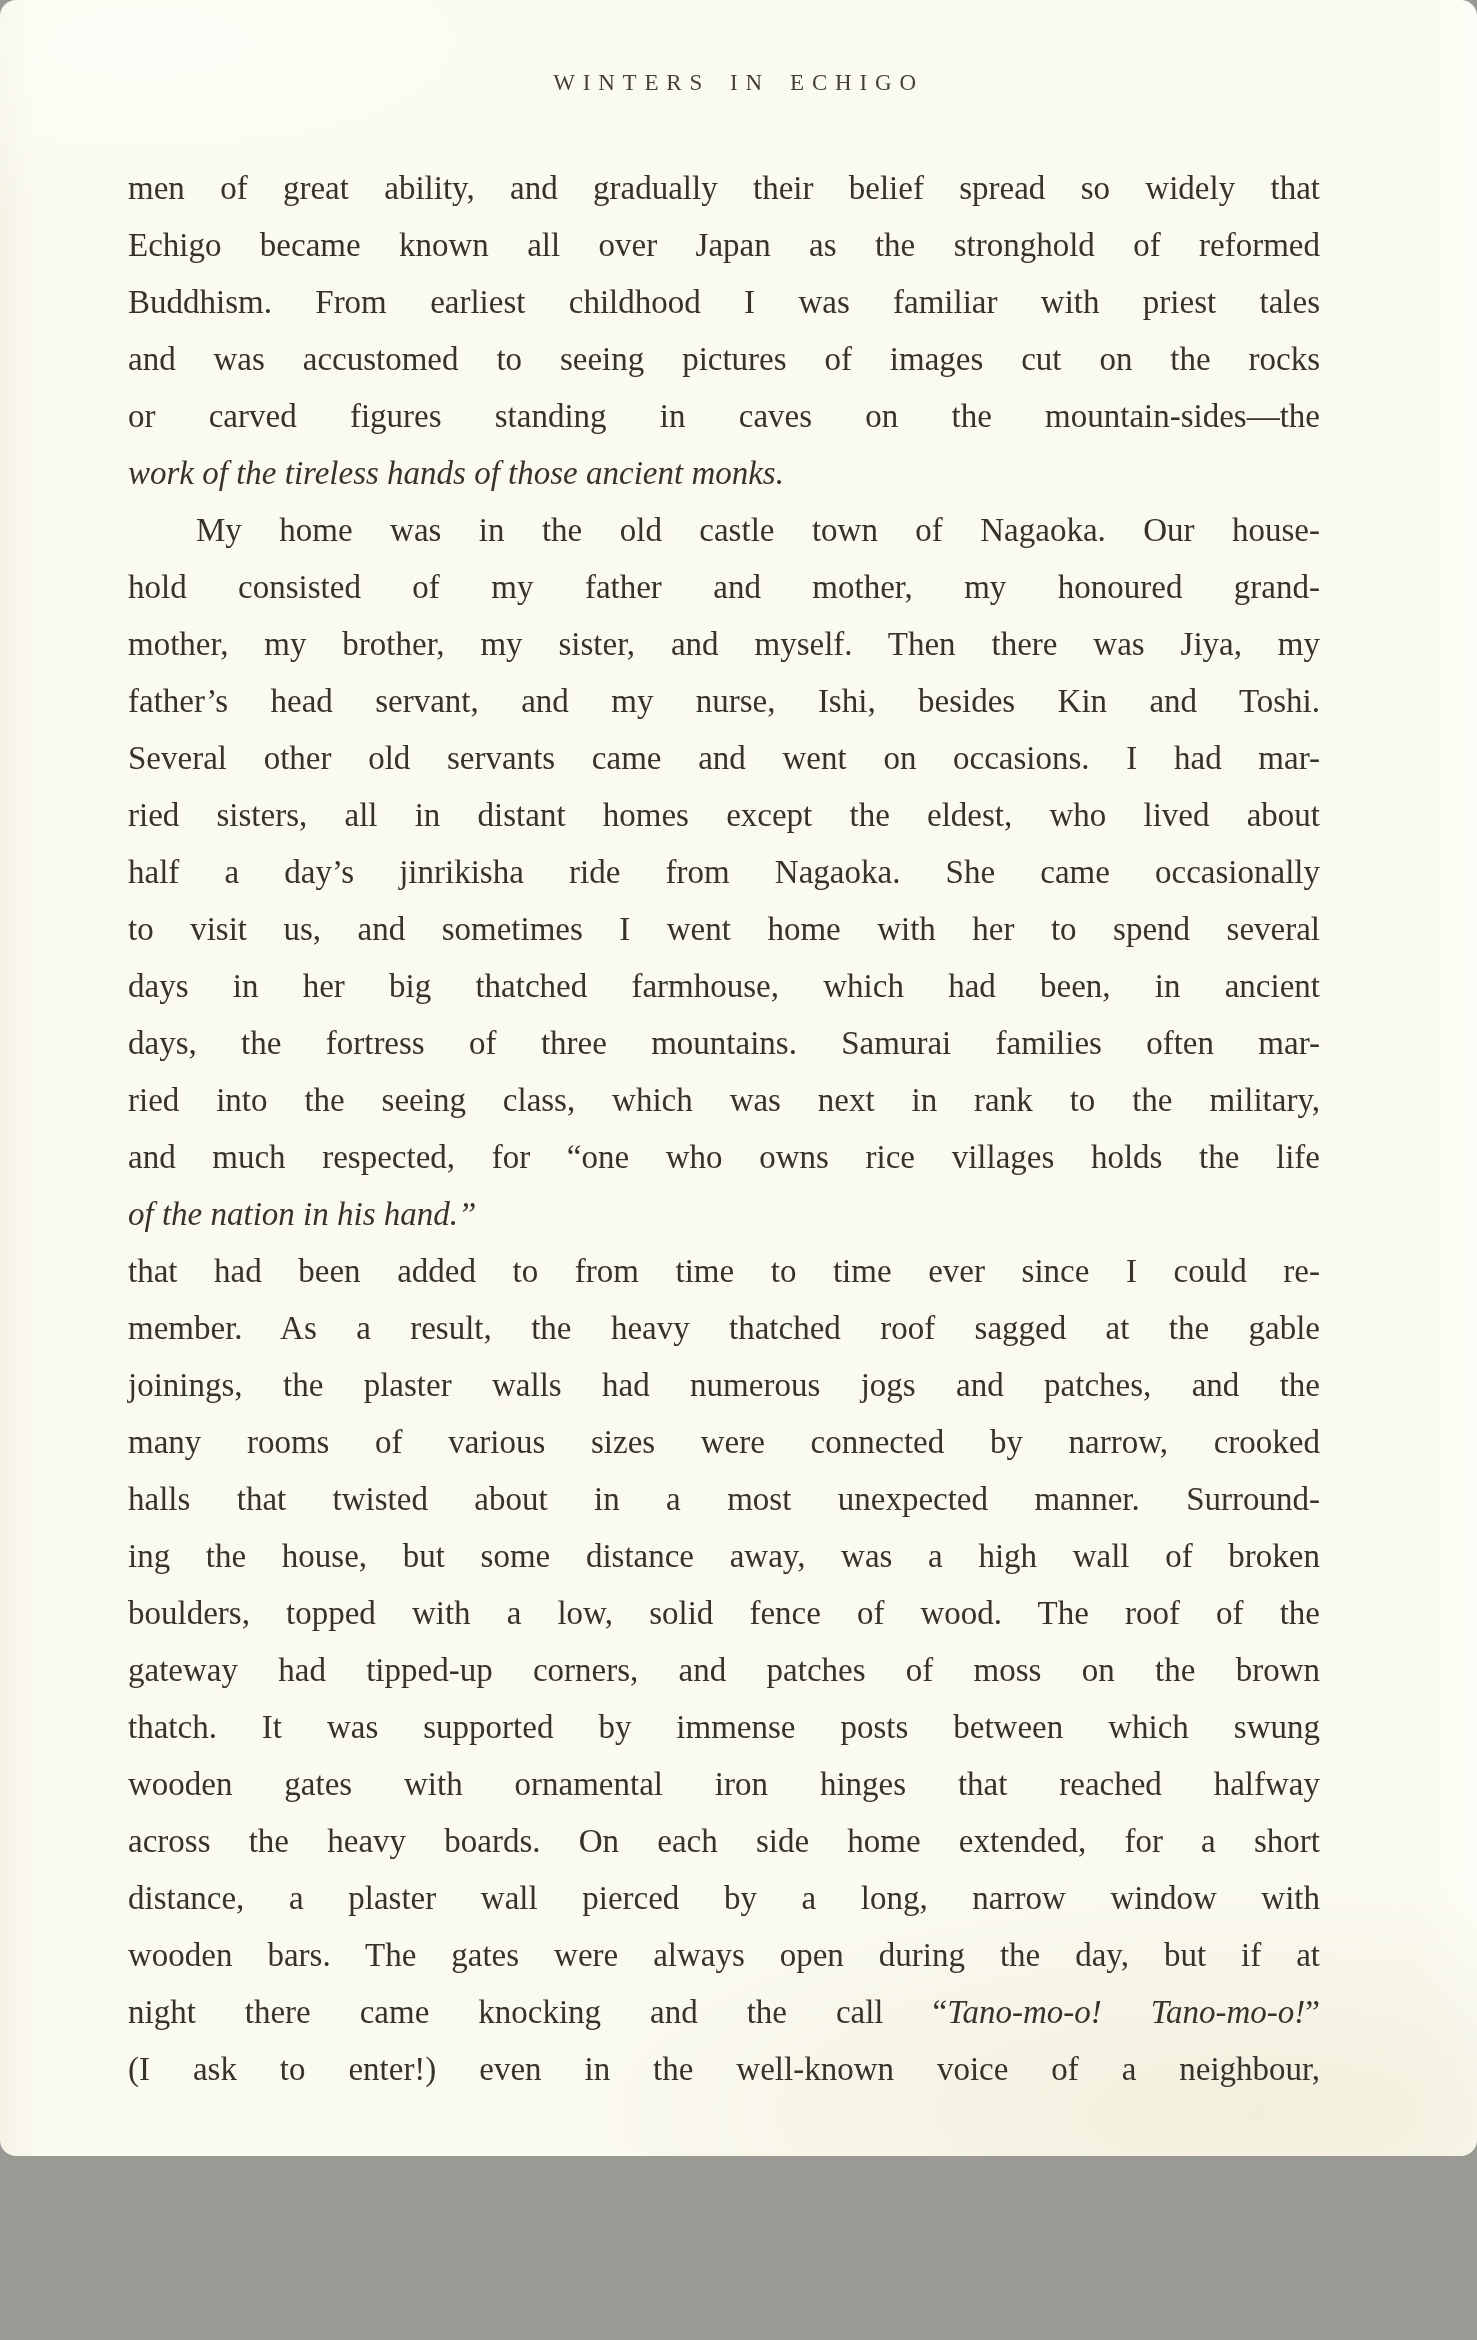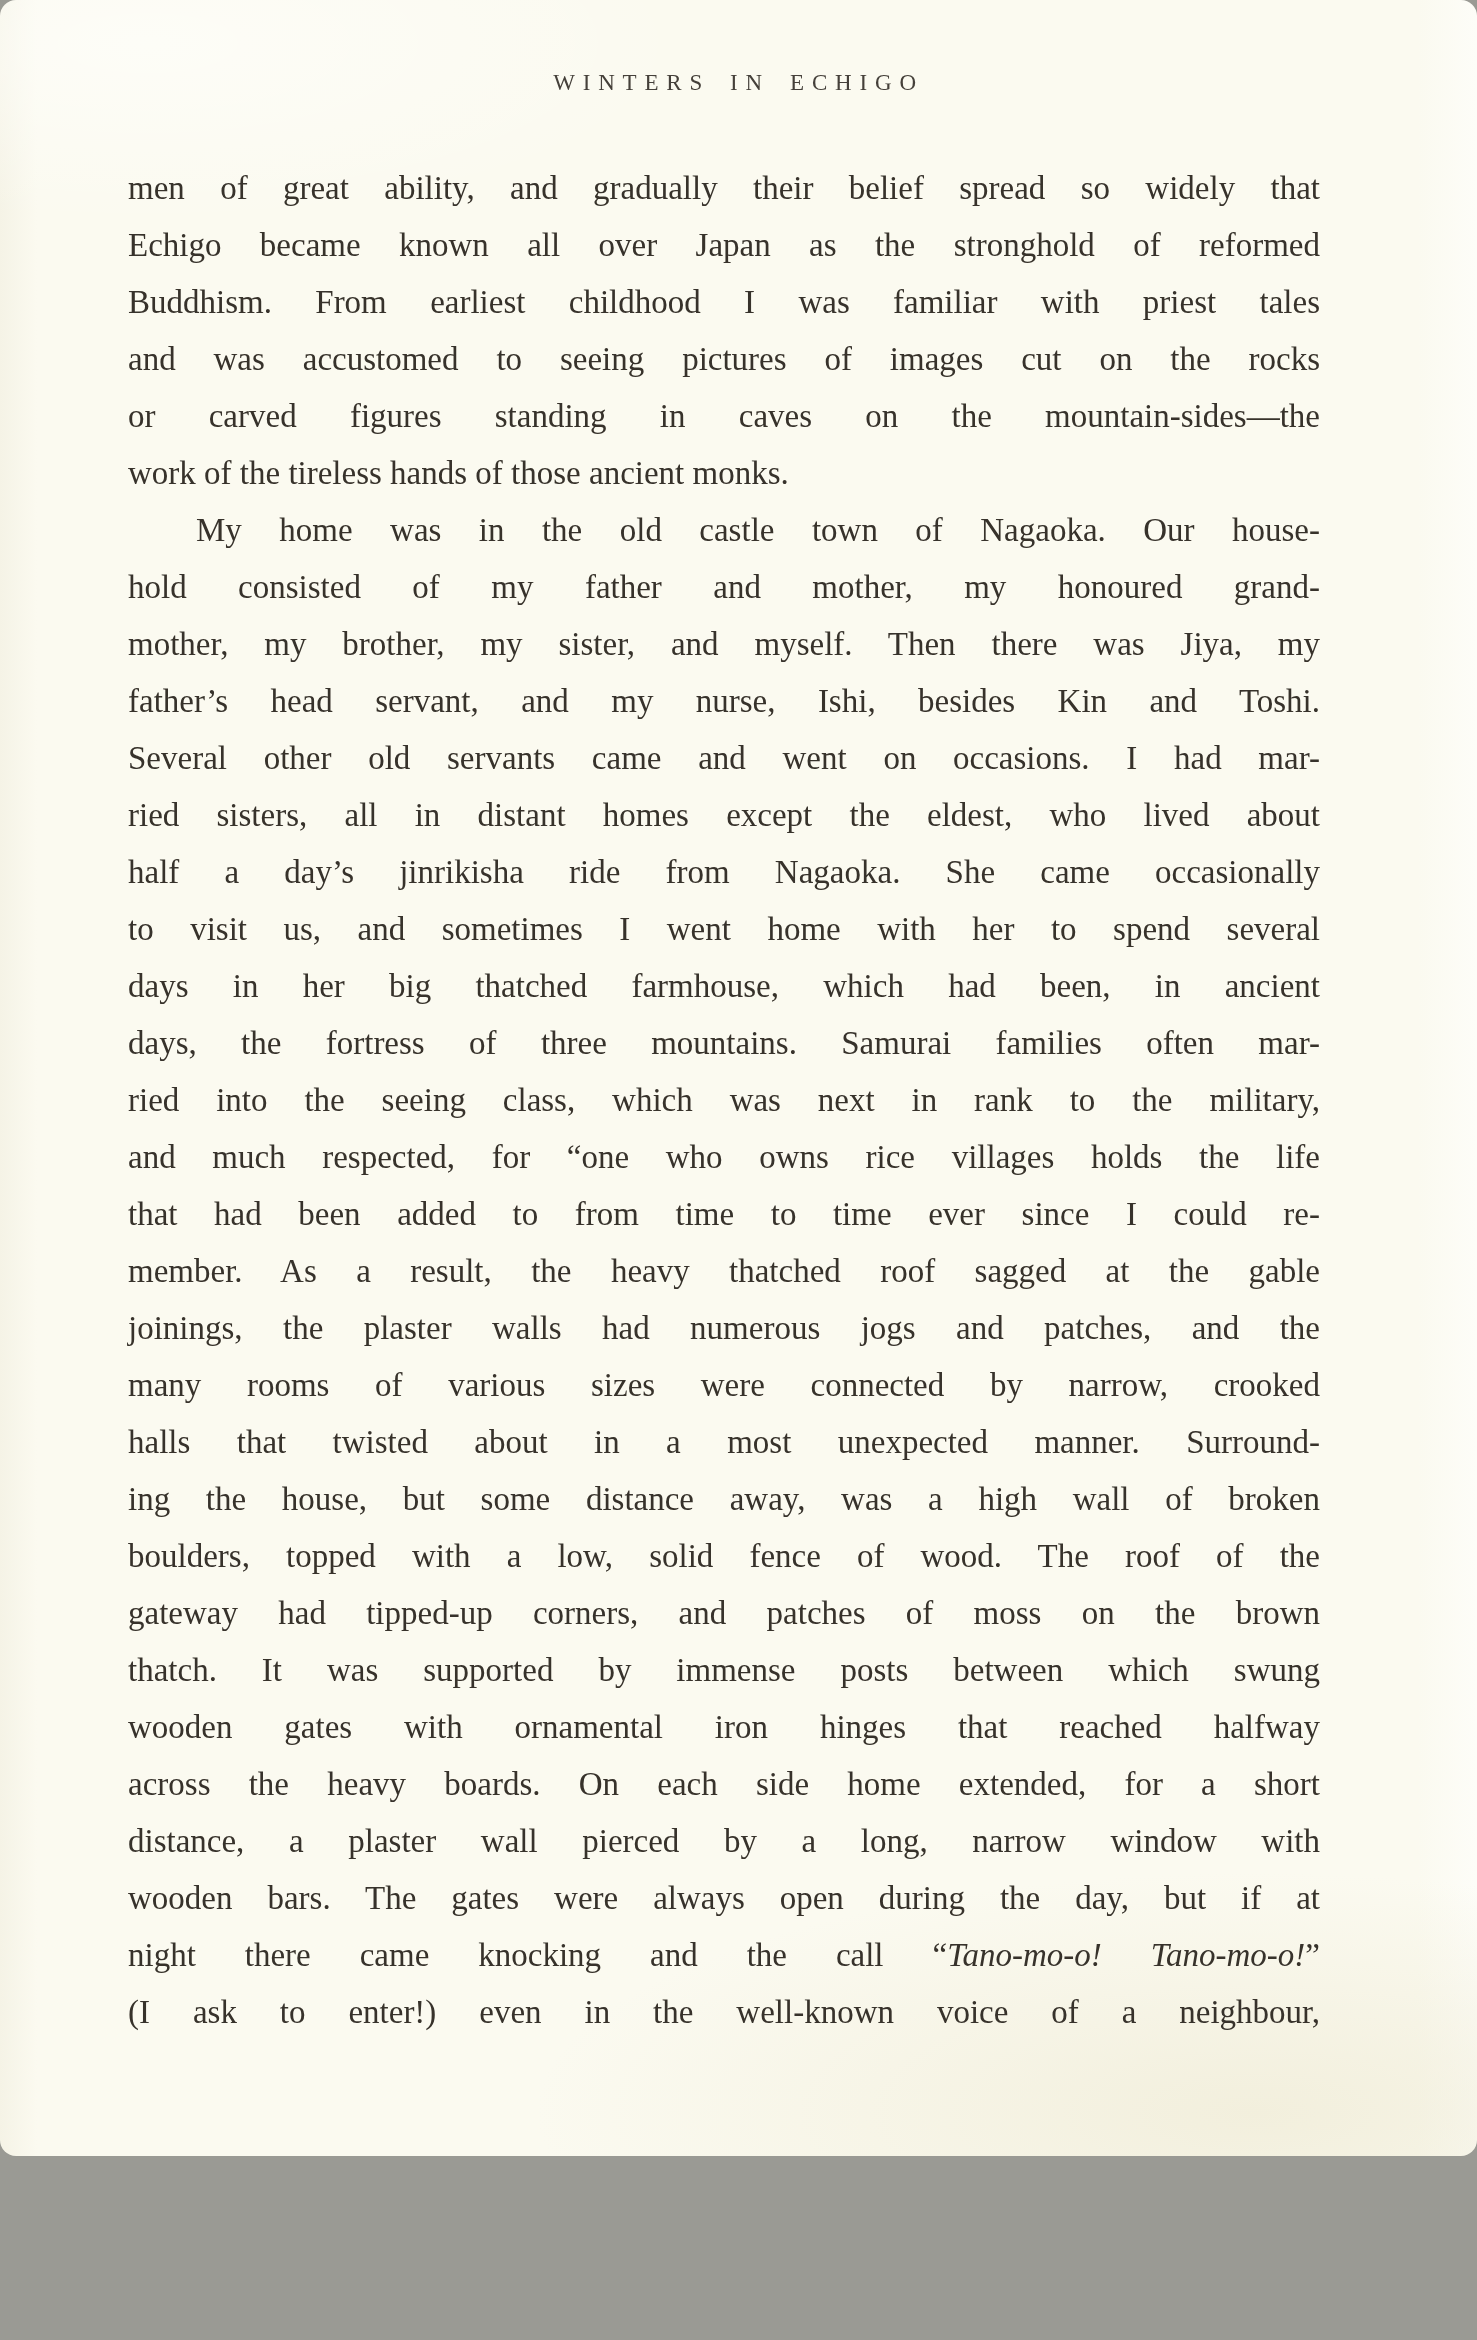--- a/index.html
+++ b/index.html
@@ -40,20 +40,21 @@
     font-size: 33px;
     line-height: 57px;
     text-align: justify;
     text-align-last: justify;
     -moz-text-align-last: justify;
     color: #37322b;
   }
   .line.indent { text-indent: 68px; }
   .line.lastline {
     text-align-last: left;
+    font-style: italic;
     -moz-text-align-last: left;
   }
   .italic { font-style: italic; }
   .folio {
     position: absolute;
     top: 2256px;
     left: 0;
     width: 100%;
     text-align: center;
     font-size: 30px;
@@ -81,20 +82,21 @@
         <div class="line"><span>mother, my brother, my sister, and myself. Then there was Jiya, my</span></div>
         <div class="line"><span>father’s head servant, and my nurse, Ishi, besides Kin and Toshi.</span></div>
         <div class="line"><span>Several other old servants came and went on occasions. I had mar-</span></div>
         <div class="line"><span>ried sisters, all in distant homes except the eldest, who lived about</span></div>
         <div class="line"><span>half a day’s jinrikisha ride from Nagaoka. She came occasionally</span></div>
         <div class="line"><span>to visit us, and sometimes I went home with her to spend several</span></div>
         <div class="line"><span>days in her big thatched farmhouse, which had been, in ancient</span></div>
         <div class="line"><span>days, the fortress of three mountains. Samurai families often mar-</span></div>
         <div class="line"><span>ried into the seeing class, which was next in rank to the military,</span></div>
         <div class="line"><span>and much respected, for “one who owns rice villages holds the life</span></div>
+        <div class="line lastline"><span>of the nation in his hand.”</span></div>
       </div>
       <div class="paragraph">
         <div class="line"><span>that had been added to from time to time ever since I could re-</span></div>
         <div class="line"><span>member. As a result, the heavy thatched roof sagged at the gable</span></div>
         <div class="line"><span>joinings, the plaster walls had numerous jogs and patches, and the</span></div>
         <div class="line"><span>many rooms of various sizes were connected by narrow, crooked</span></div>
         <div class="line"><span>halls that twisted about in a most unexpected manner. Surround-</span></div>
         <div class="line"><span>ing the house, but some distance away, was a high wall of broken</span></div>
         <div class="line"><span>boulders, topped with a low, solid fence of wood. The roof of the</span></div>
         <div class="line"><span>gateway had tipped-up corners, and patches of moss on the brown</span></div>

